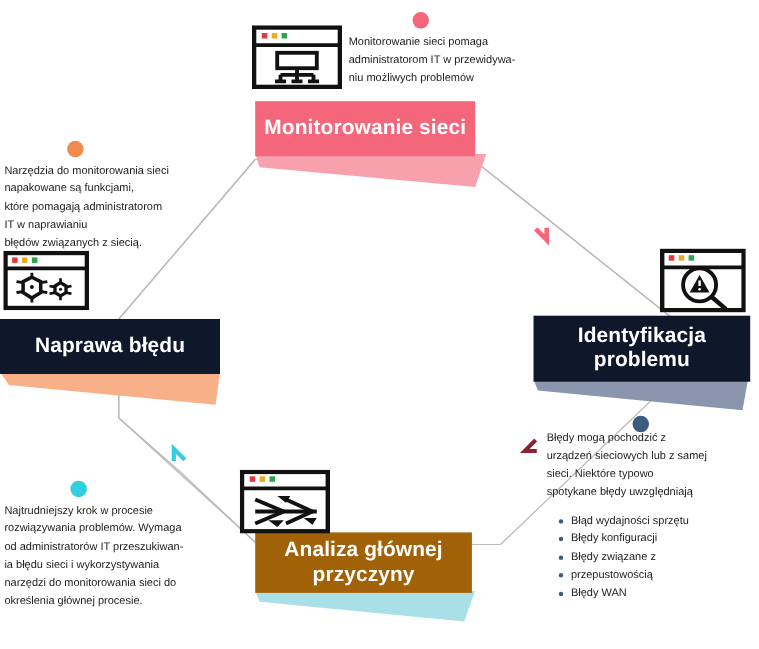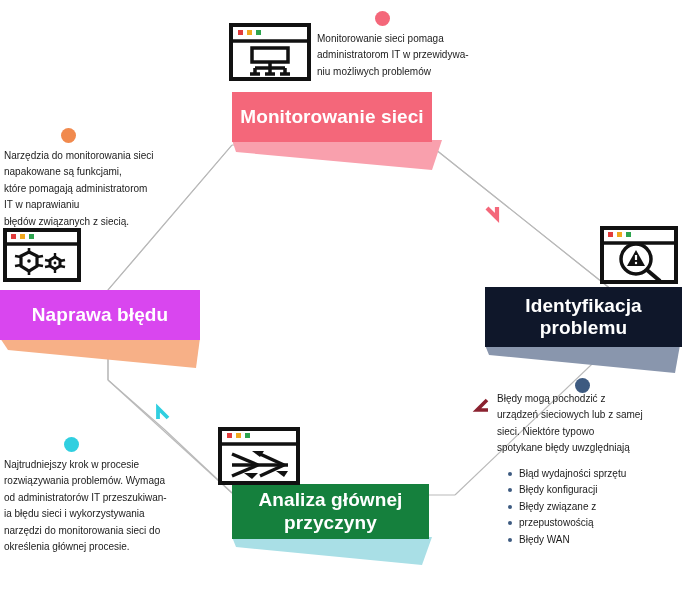--- a/index.html
+++ b/index.html
@@ -182,21 +182,21 @@
       <li>Błędy konfiguracji</li>
       <li>Błędy związane z</li>
       <li style="list-style:none;">przepustowością</li>
       <li>Błędy WAN</li>
     </ul>
   </div>
 
   <svg class="node-shadow" style="left:232px; top:537px; width:210px; height:30px;" viewBox="0 0 210 30" xmlns="http://www.w3.org/2000/svg">
     <polygon points="0,0 200,0 190,28 4,10" fill="#a9dfe6"></polygon>
   </svg>
-  <div class="node-box" style="left:232px; top:484px; width:197px; height:55px; background:#15803d; flex-direction:column;">
+  <div class="node-box" style="left:232px; top:484px; width:197px; height:55px; background:#a16207; flex-direction:column;">
     <span>Analiza głównej</span>
     <span>przyczyny</span>
   </div>
 
   <svg class="icon-win" style="left:218px; top:427px; width:82px; height:58px;" viewBox="0 0 82 58" xmlns="http://www.w3.org/2000/svg">
     <rect x="2" y="2" width="78" height="54" fill="#ffffff" stroke="#111111" stroke-width="4"></rect>
     <line x1="2" y1="17" x2="80" y2="17" stroke="#111111" stroke-width="3.5"></line>
     <rect x="9" y="6" width="5" height="5" fill="#e23b3b"></rect>
     <rect x="18" y="6" width="5" height="5" fill="#f0a81e"></rect>
     <rect x="27" y="6" width="5" height="5" fill="#2da44e"></rect>
@@ -217,21 +217,21 @@
     <p>rozwiązywania problemów. Wymaga</p>
     <p>od administratorów IT przeszukiwan-</p>
     <p>ia błędu sieci i wykorzystywania</p>
     <p>narzędzi do monitorowania sieci do</p>
     <p>określenia głównej procesie.</p>
   </div>
 
   <svg class="node-shadow" style="left:0px; top:338px; width:205px; height:32px;" viewBox="0 0 205 32" xmlns="http://www.w3.org/2000/svg">
     <polygon points="0,0 200,0 196,30 8,12" fill="#f7b087"></polygon>
   </svg>
-  <div class="node-box" style="left:0px; top:290px; width:200px; height:50px; background:#d946ef;">
+  <div class="node-box" style="left:0px; top:290px; width:200px; height:50px; background:#0f172a;">
     <span>Naprawa błędu</span>
   </div>
 
   <svg class="icon-win" style="left:3px; top:228px; width:78px; height:54px;" viewBox="0 0 78 54" xmlns="http://www.w3.org/2000/svg">
     <rect x="2" y="2" width="74" height="50" fill="#ffffff" stroke="#111111" stroke-width="4"></rect>
     <line x1="2" y1="16" x2="76" y2="16" stroke="#111111" stroke-width="3.5"></line>
     <rect x="8" y="6" width="5" height="5" fill="#e23b3b"></rect>
     <rect x="17" y="6" width="5" height="5" fill="#f0a81e"></rect>
     <rect x="26" y="6" width="5" height="5" fill="#2da44e"></rect>
 

